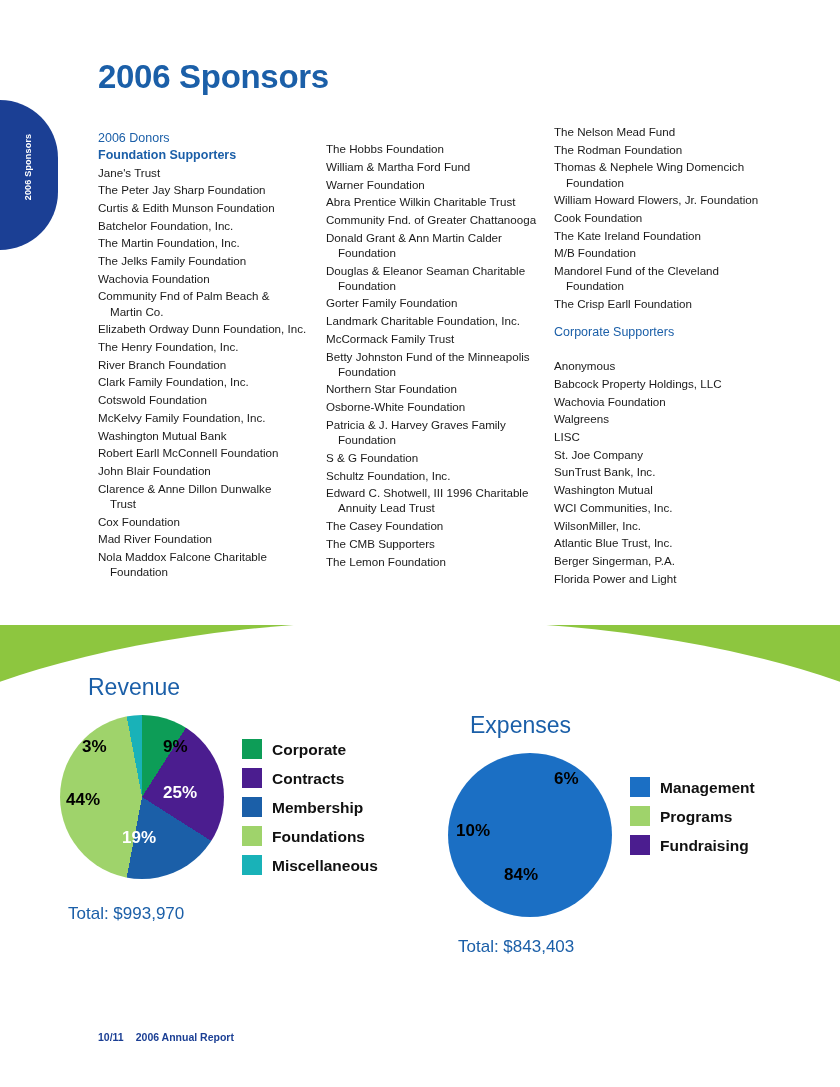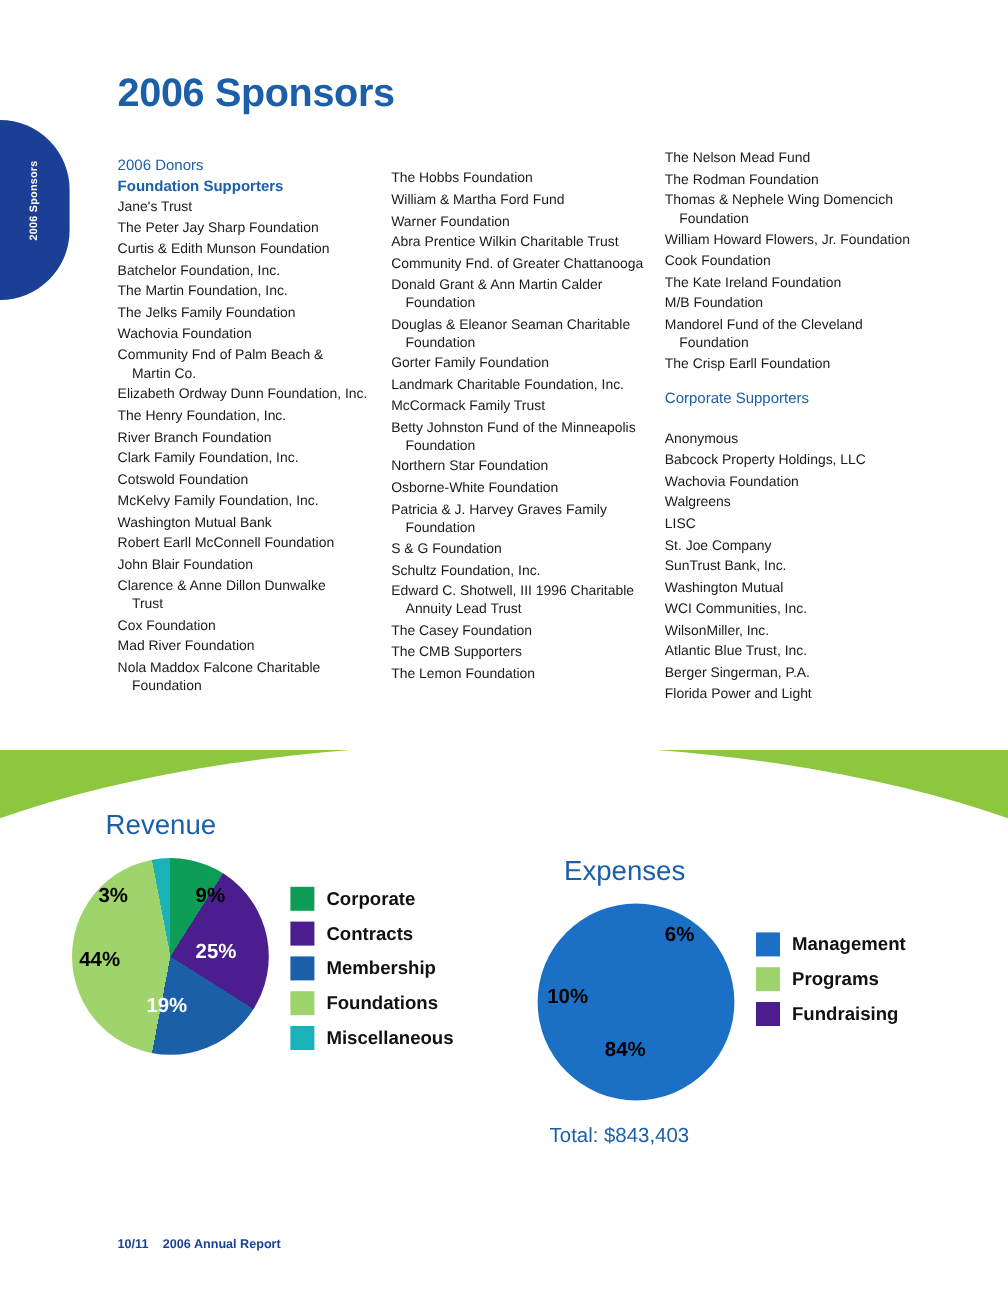--- a/index.html
+++ b/index.html
@@ -352,20 +352,21 @@
           <div class="legend-item">
             <span class="swatch" style="background: rgb(159, 211, 107);"></span>
             <span class="legend-label">Foundations</span>
           </div>
           <div class="legend-item">
             <span class="swatch" style="background: rgb(25, 178, 184);"></span>
             <span class="legend-label">Miscellaneous</span>
           </div>
         </div>
     </div>
+    <div class="total">Total:  $993,970</div>
   </div>
 
   <div class="chart-block" id="expenses-block">
     <div class="chart-title">Expenses</div>
     <div class="chart-row">
       <div class="pie-wrap">
         <div class="pie" id="expenses-pie" style="background: conic-gradient(rgb(27, 111, 196) 338deg, rgb(27, 111, 196) 374deg, rgb(159, 211, 107) 374deg, rgb(159, 211, 107) 676.4deg, rgb(75, 29, 143) 676.4deg, rgb(75, 29, 143) 698deg);"></div>
         <div class="slice-label" id="exp-lab-0" style="left:8px; top:68px;">10%</div>
         <div class="slice-label" id="exp-lab-1" style="left:56px; top:112px;">84%</div>
         <div class="slice-label" id="exp-lab-2" style="left:106px; top:16px;">6%</div>

